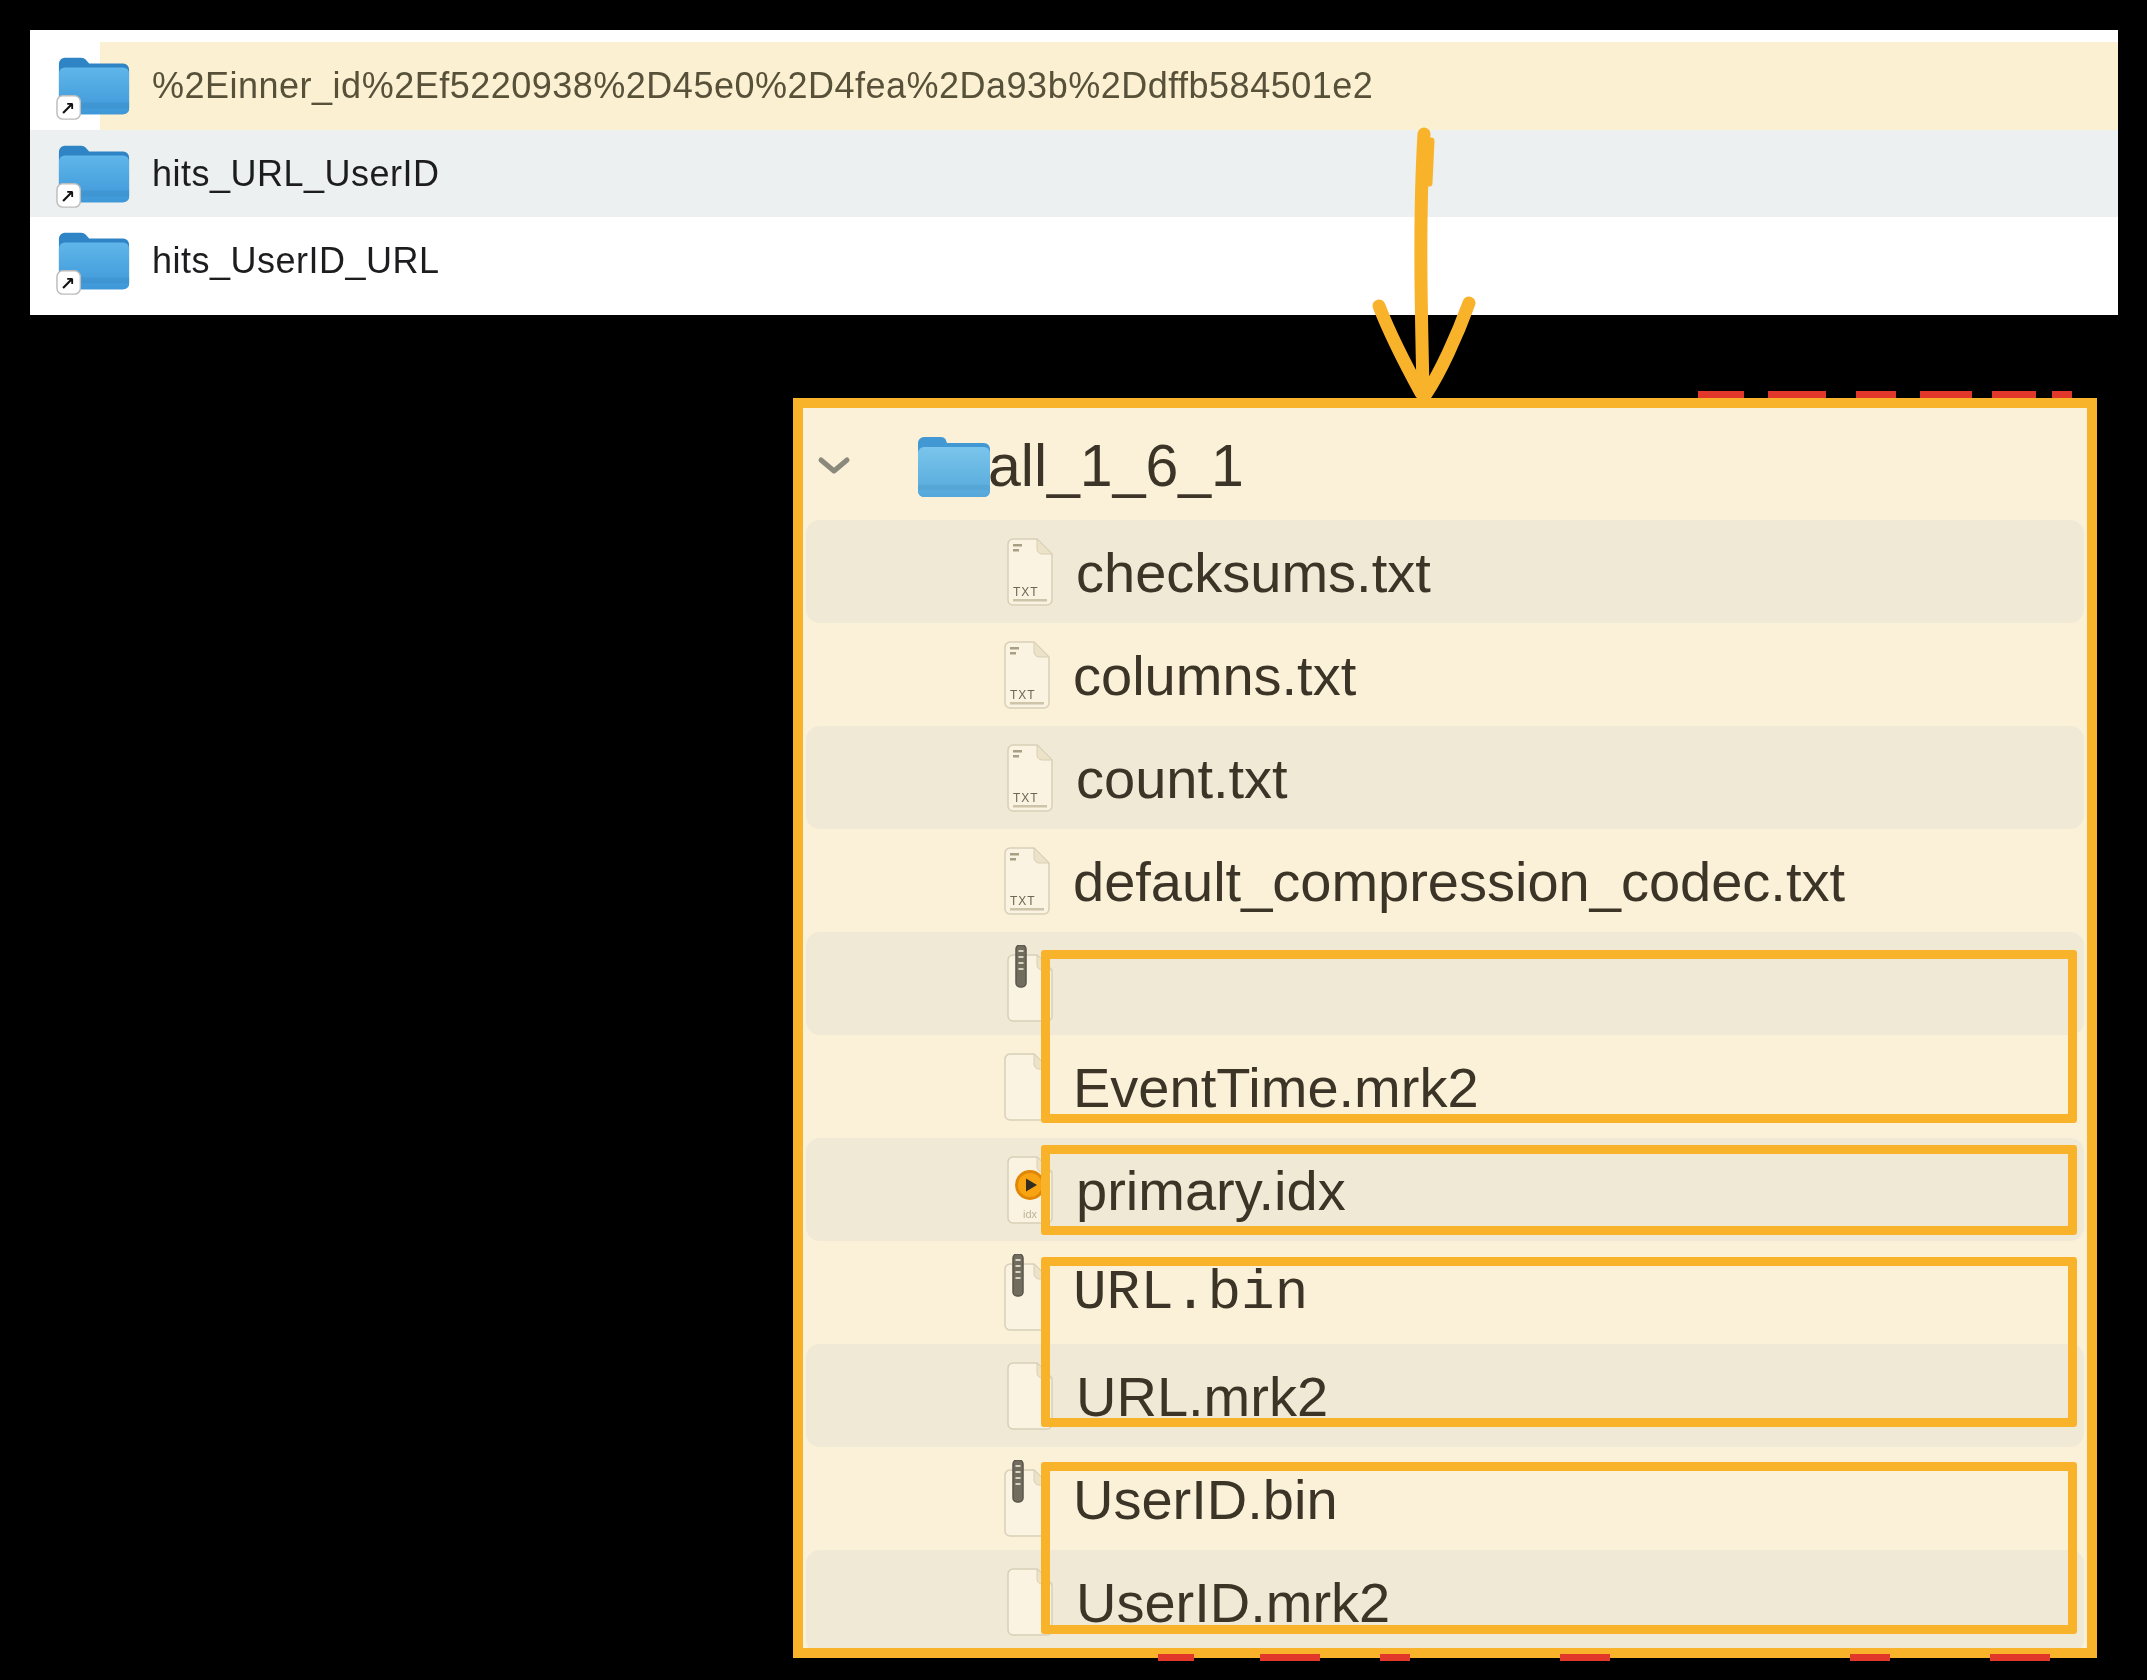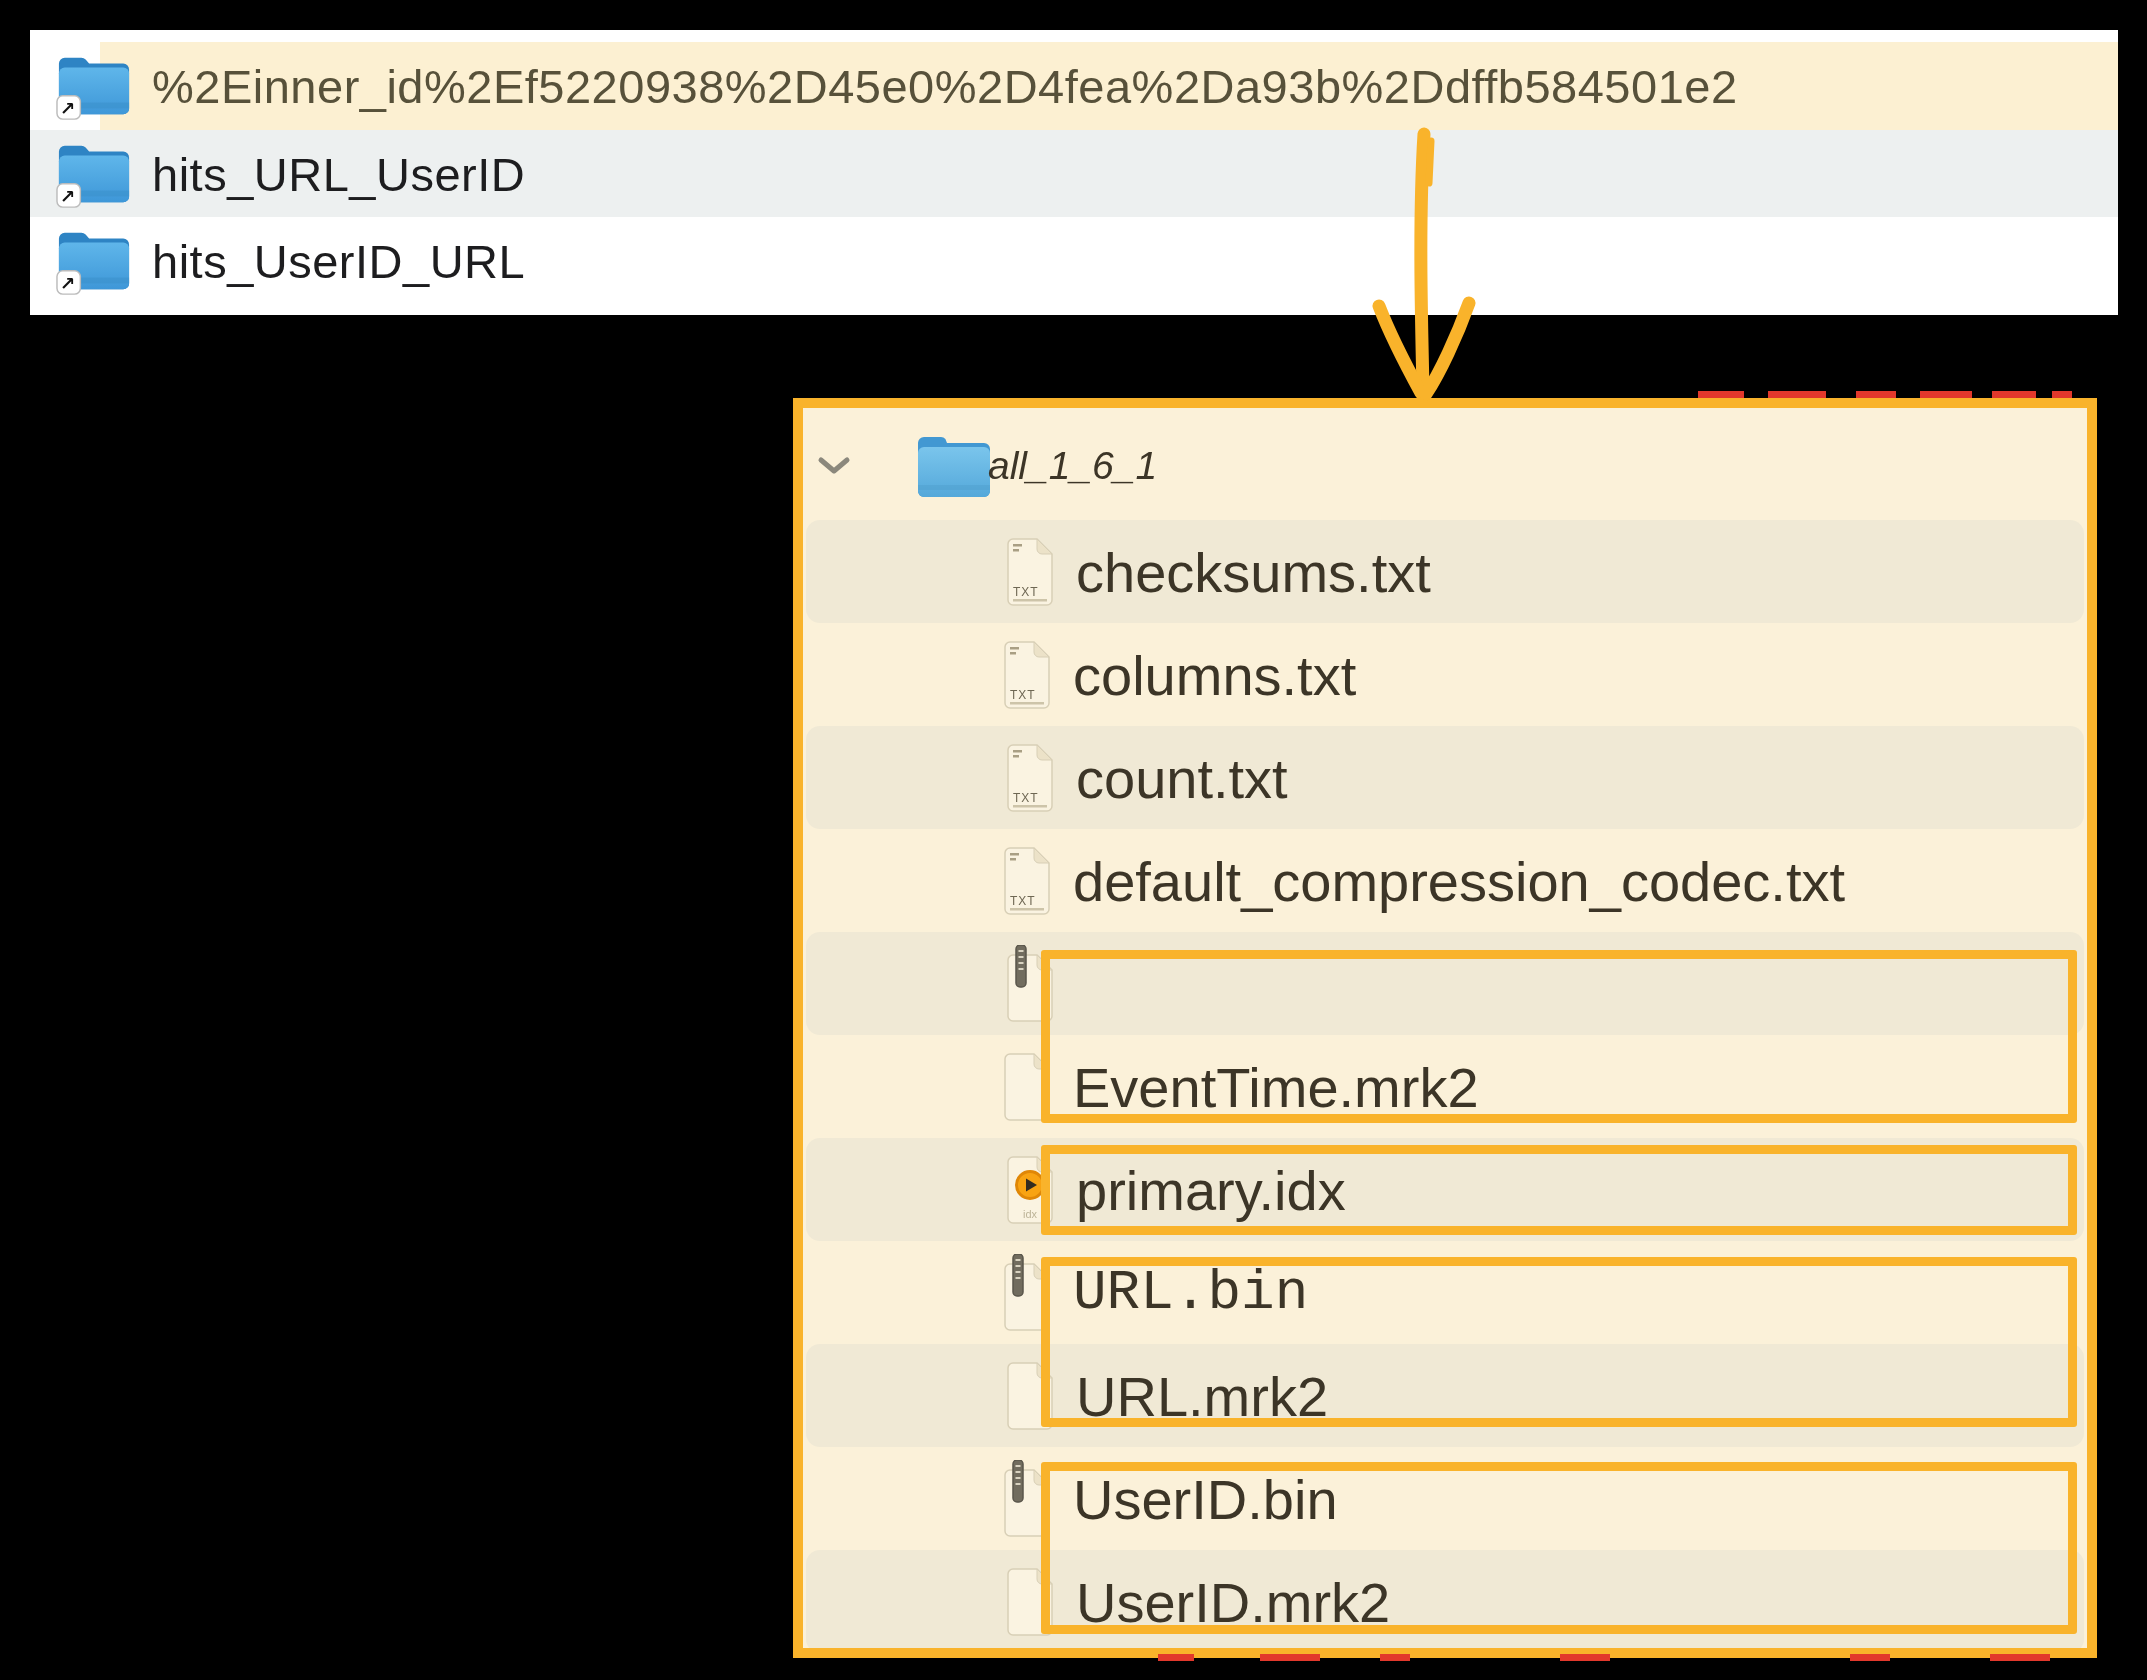--- a/index.html
+++ b/index.html
@@ -6,42 +6,42 @@
   .canvas{position:relative;width:2147px;height:1680px;background:#000;
           font-family:"Liberation Sans",sans-serif;overflow:hidden;}
 
   
   .finder-top{position:absolute;left:30px;top:30px;width:2088px;height:285px;background:#ffffff;z-index:1;}
   .f-row{position:absolute;left:0;right:0;}
   .f-row.striped{background:#edf0f0;}
   .f-row .hl{position:absolute;left:70px;right:0;top:0;bottom:0;background:#fcf0d2;}
   .f-row .icon{position:absolute;left:26px;top:50%;transform:translateY(-50%);line-height:0;}
   .f-row .label{position:absolute;left:122px;top:50%;transform:translateY(-50%);
-                font-size:47px;color:#1d1d1f;white-space:nowrap;letter-spacing:.5px;}
+                font-size:36px;color:#1d1d1f;white-space:nowrap;letter-spacing:.5px;}
   .f-row .label.olive{color:#57513a;}
 
   
   .arrow-overlay{position:absolute;left:0;top:0;z-index:10;pointer-events:none;}
 
   
   .rdash{position:absolute;height:7px;background:#e2382c;z-index:2;}
 
   
   .panel{position:absolute;left:793px;top:398px;width:1304px;height:1260px;
          background:#fbf1d9;border:10px solid #f9b32b;box-sizing:border-box;
          overflow:hidden;z-index:1;}
   .t-row{position:absolute;left:0;width:1284px;height:103px;}
   .t-row.striped{left:3px;width:1278px;background:#f0e9d5;border-radius:14px;}
   .t-row .icon{position:absolute;left:165px;top:50%;transform:translateY(-50%);line-height:0;margin-left:32px;}
   .t-row .t-label{position:absolute;left:270px;top:50%;transform:translateY(-50%);
                   font-size:56px;color:#3c3527;white-space:nowrap;}
   .t-row.folder-row{height:108px;}
   .t-row.folder-row .chev{position:absolute;left:14px;top:50%;transform:translateY(-50%);line-height:0;}
   .t-row.folder-row .icon{left:80px;}
-  .t-row.folder-row .t-label{left:185px;font-size:39px;font-style:italic;}
+  .t-row.folder-row .t-label{left:185px;font-size:59px;}
 
   .abox{position:absolute;left:238px;width:1036px;border:9px solid #f9b32b;
         box-sizing:border-box;border-radius:3px;background:transparent;z-index:5;}
   .abox.b1{top:542px;height:173px;}
   .abox.b2{top:737px;height:90px;}
   .abox.b3{top:849px;height:170px;}
   .abox.b4{top:1054px;height:172px;}
 </style>
 </head>
 <body>

